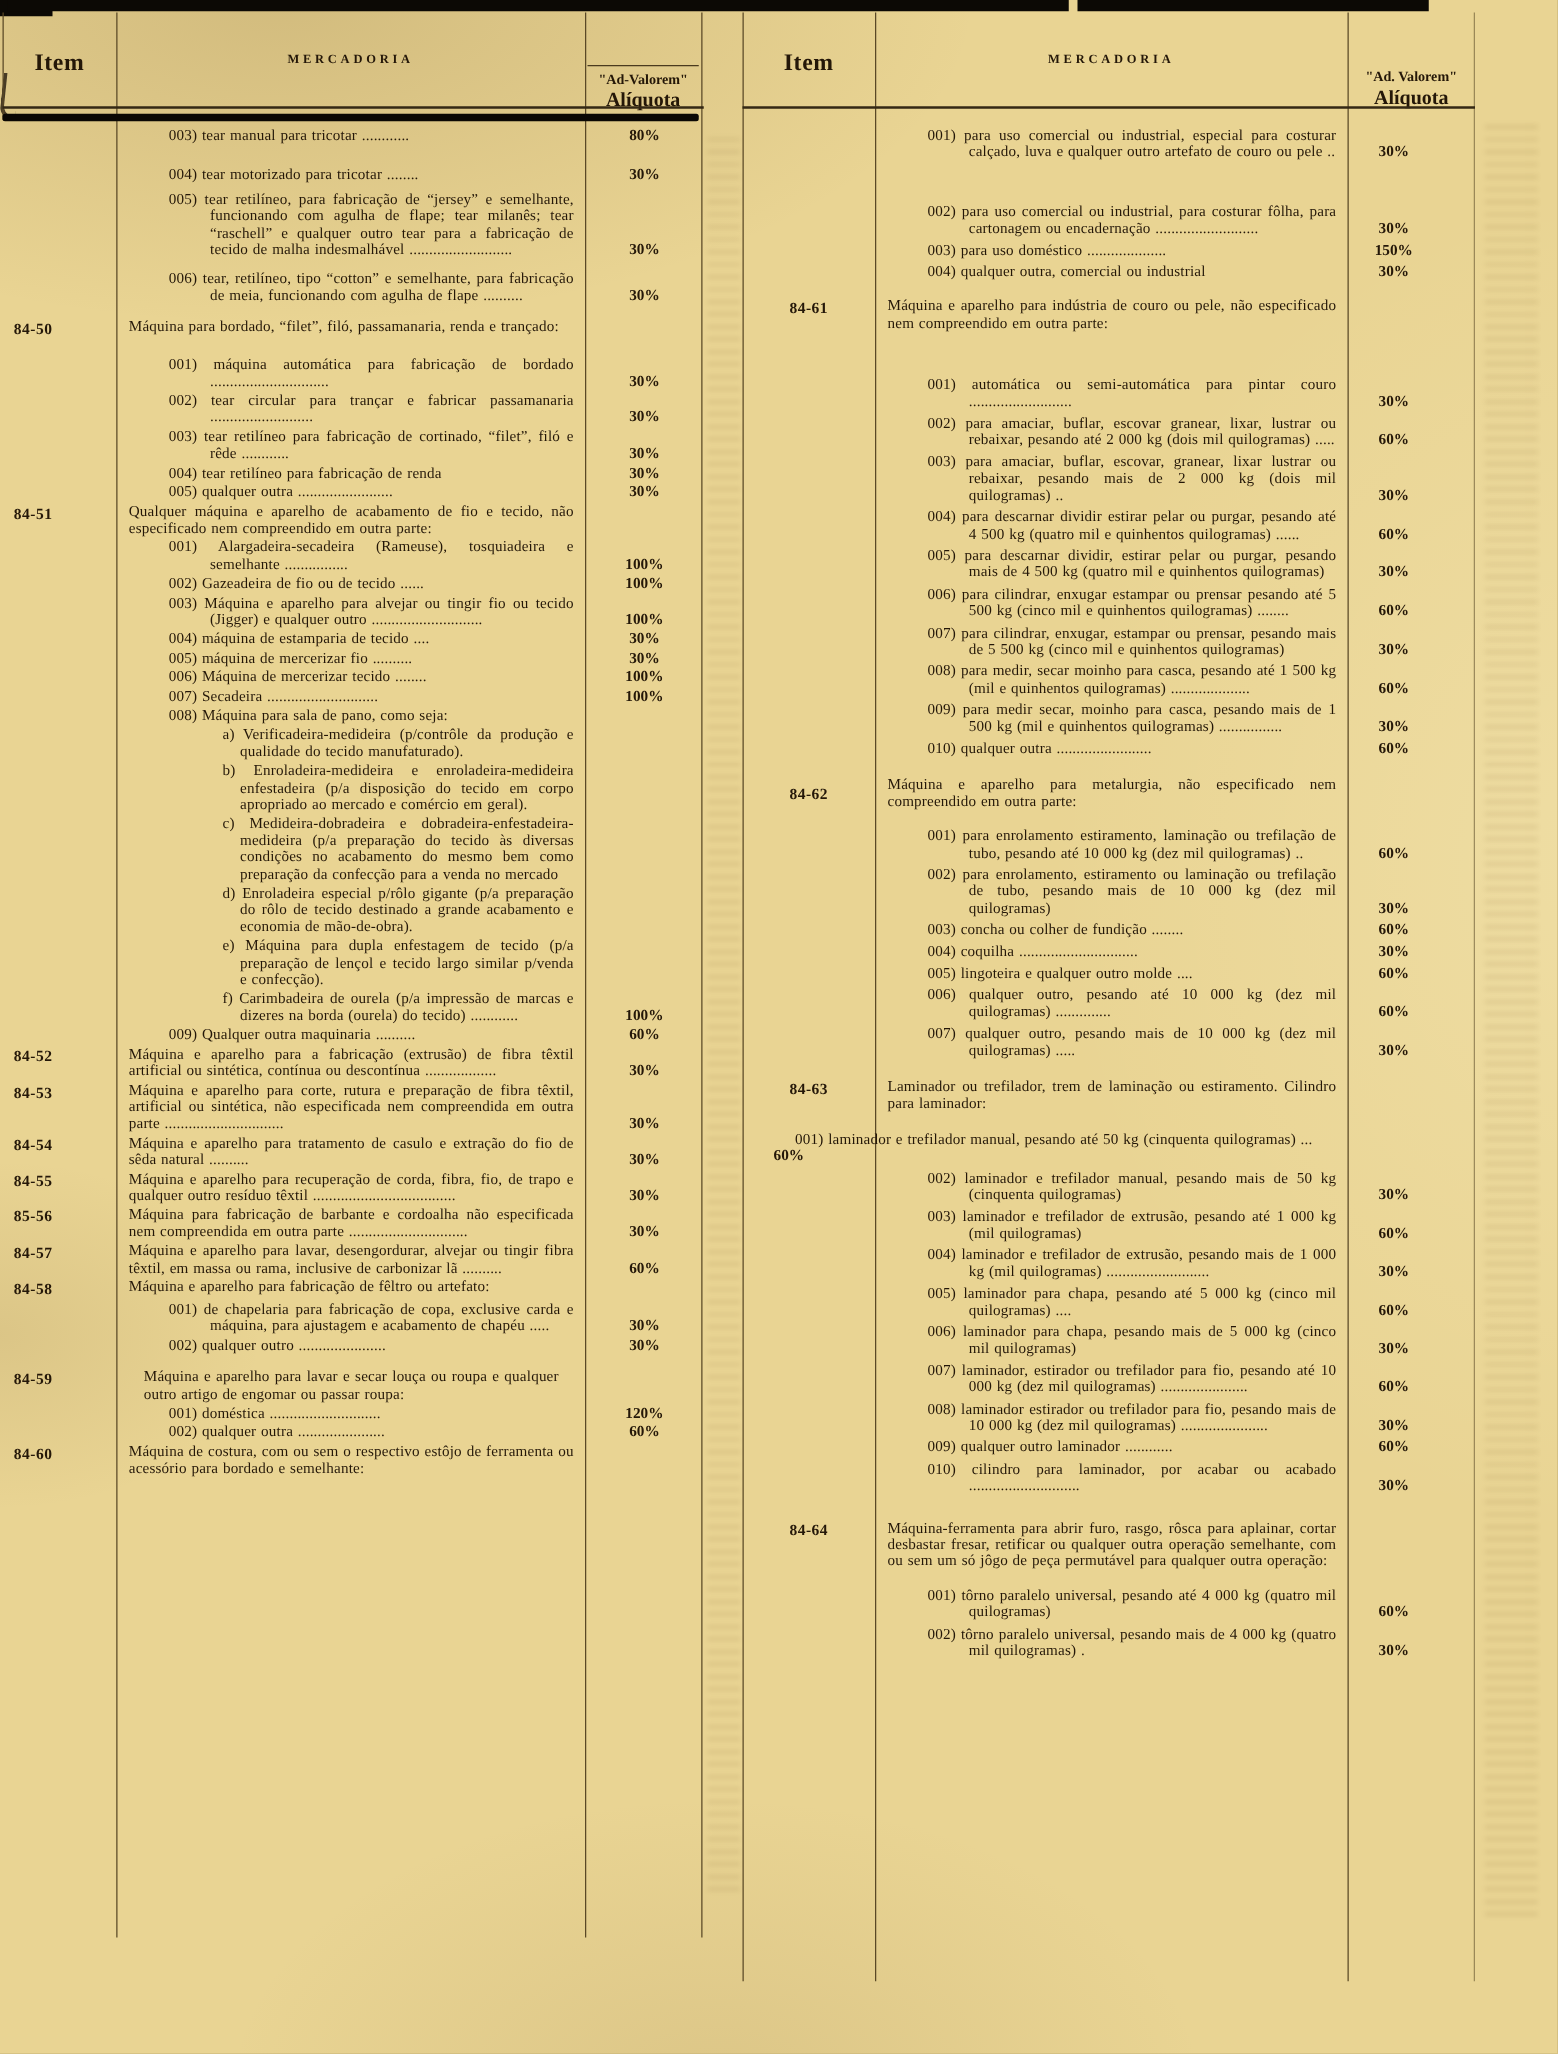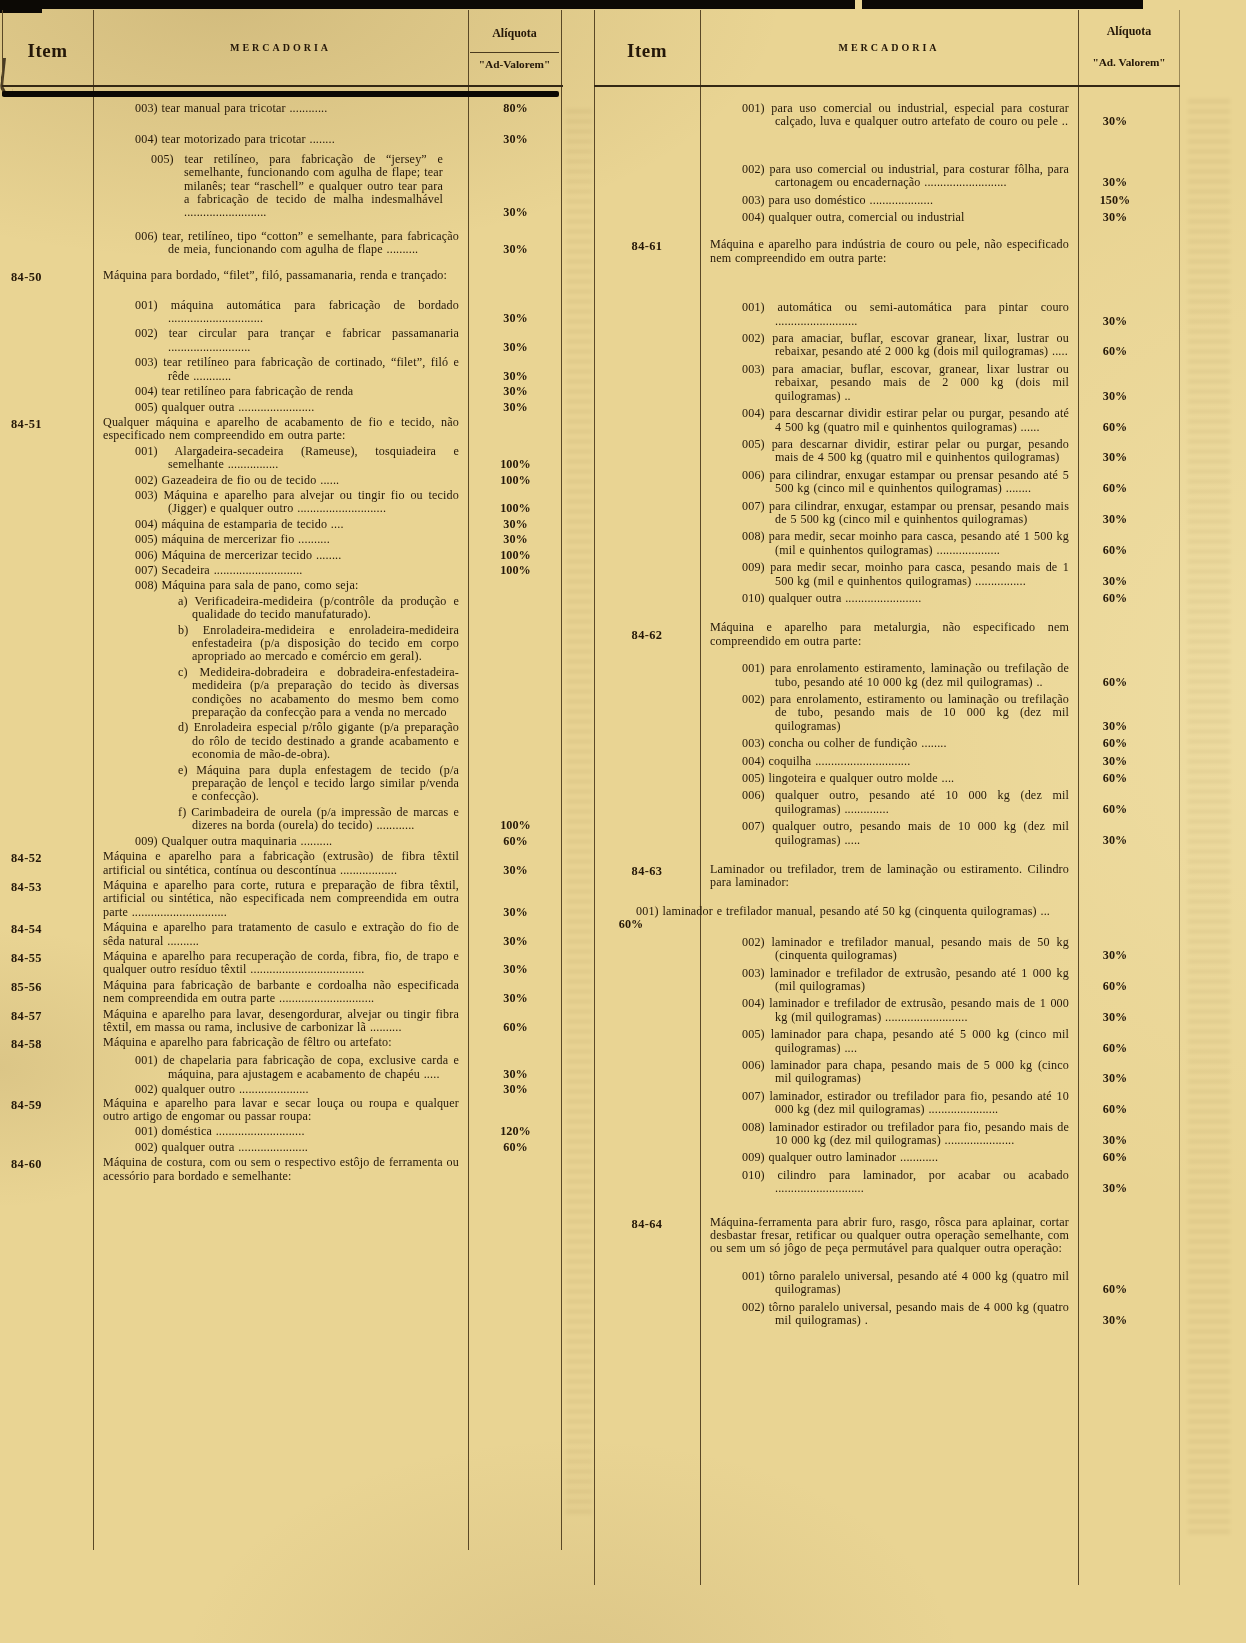--- a/index.html
+++ b/index.html
@@ -20,21 +20,21 @@
   .topbar-2 { left:862px; width:281px; }
   .half { position:absolute; top:10px; }
   .half-left { left:2px; width:561px; }
   .half-right { left:594px; width:586px; }
   .vrule { position:absolute; top:0; width:1px; background:#5a4826; }
   .vrule.light { background:rgba(90,72,38,.55); }
   .thead { position:absolute; top:0; left:0; right:0; height:88px; font-weight:bold; }
   .th { position:absolute; text-align:center; }
   .th-item { top:30px; font-size:19px; letter-spacing:.5px; }
   .th-merc { top:32px; font-size:10px; letter-spacing:3px; }
-  .th-aliq { font-size:12px; }
+  .th-aliq { font-size:16px;margin-top:46px; }
   .th-adval { font-size:11.3px; }
   .hline { position:absolute; background:#342814; height:2px; }
   .hline-thick { position:absolute; background:#0b0804; height:6px; border-radius:2px; }
   .aliq-rule { position:absolute; height:1px; background:#4a3a1e; }
   .tbody { position:absolute; left:0; right:0; }
   .row { display:flex; align-items:stretch; }
   .tbody .row + .row { margin-top:2px; }
   .half-right .tbody .row + .row { margin-top:4px; }
   .c-item { flex:none; font-weight:bold; font-size:12.4px; letter-spacing:.4px; padding-top:1px; }
   .half-left  .c-item { width:91px;  padding-left:9px; }
@@ -84,21 +84,21 @@
         <div class="row lvl1">
           <div class="c-item"></div>
           <div class="c-desc">003) tear manual para tricotar ............</div>
           <div class="c-rate">80%</div>
         </div>
         <div class="row lvl1" style="margin-top: 18px;">
           <div class="c-item"></div>
           <div class="c-desc">004) tear motorizado para tricotar ........</div>
           <div class="c-rate">30%</div>
         </div>
-        <div class="row lvl1" style="margin-top: 6px; gap: 16px;">
+        <div class="row lvl1" style="margin-top: 6px;">
           <div class="c-item"></div>
           <div class="c-desc">005) tear retilíneo, para fabricação de “jersey” e semelhante, funcionando com agulha de flape; tear milanês; tear “raschell” e qualquer outro tear para a fabricação de tecido de malha indesmalhável ..........................</div>
           <div class="c-rate">30%</div>
         </div>
         <div class="row lvl1" style="margin-top: 10px;">
           <div class="c-item"></div>
           <div class="c-desc">006) tear, retilíneo, tipo “cotton” e semelhante, para fabricação de meia, funcionando com agulha de flape ..........</div>
           <div class="c-rate">30%</div>
         </div>
         <div class="row lvl0" style="margin-top: 12px;">
@@ -249,21 +249,21 @@
         <div class="row lvl1">
           <div class="c-item"></div>
           <div class="c-desc">001) de chapelaria para fabricação de copa, exclusive carda e máquina, para ajustagem e acabamento de chapéu .....</div>
           <div class="c-rate">30%</div>
         </div>
         <div class="row lvl1">
           <div class="c-item"></div>
           <div class="c-desc">002) qualquer outro ......................</div>
           <div class="c-rate">30%</div>
         </div>
-        <div class="row lvl0" style="margin-top: 0;">
+        <div class="row lvl0" style="margin-top: 12px; gap: 12px;">
           <div class="c-item">84-59</div>
           <div class="c-desc">Máquina e aparelho para lavar e secar louça ou roupa e qualquer outro artigo de engomar ou passar roupa:</div>
           <div class="c-rate"></div>
         </div>
         <div class="row lvl1">
           <div class="c-item"></div>
           <div class="c-desc">001) doméstica ............................</div>
           <div class="c-rate">120%</div>
         </div>
         <div class="row lvl1">

